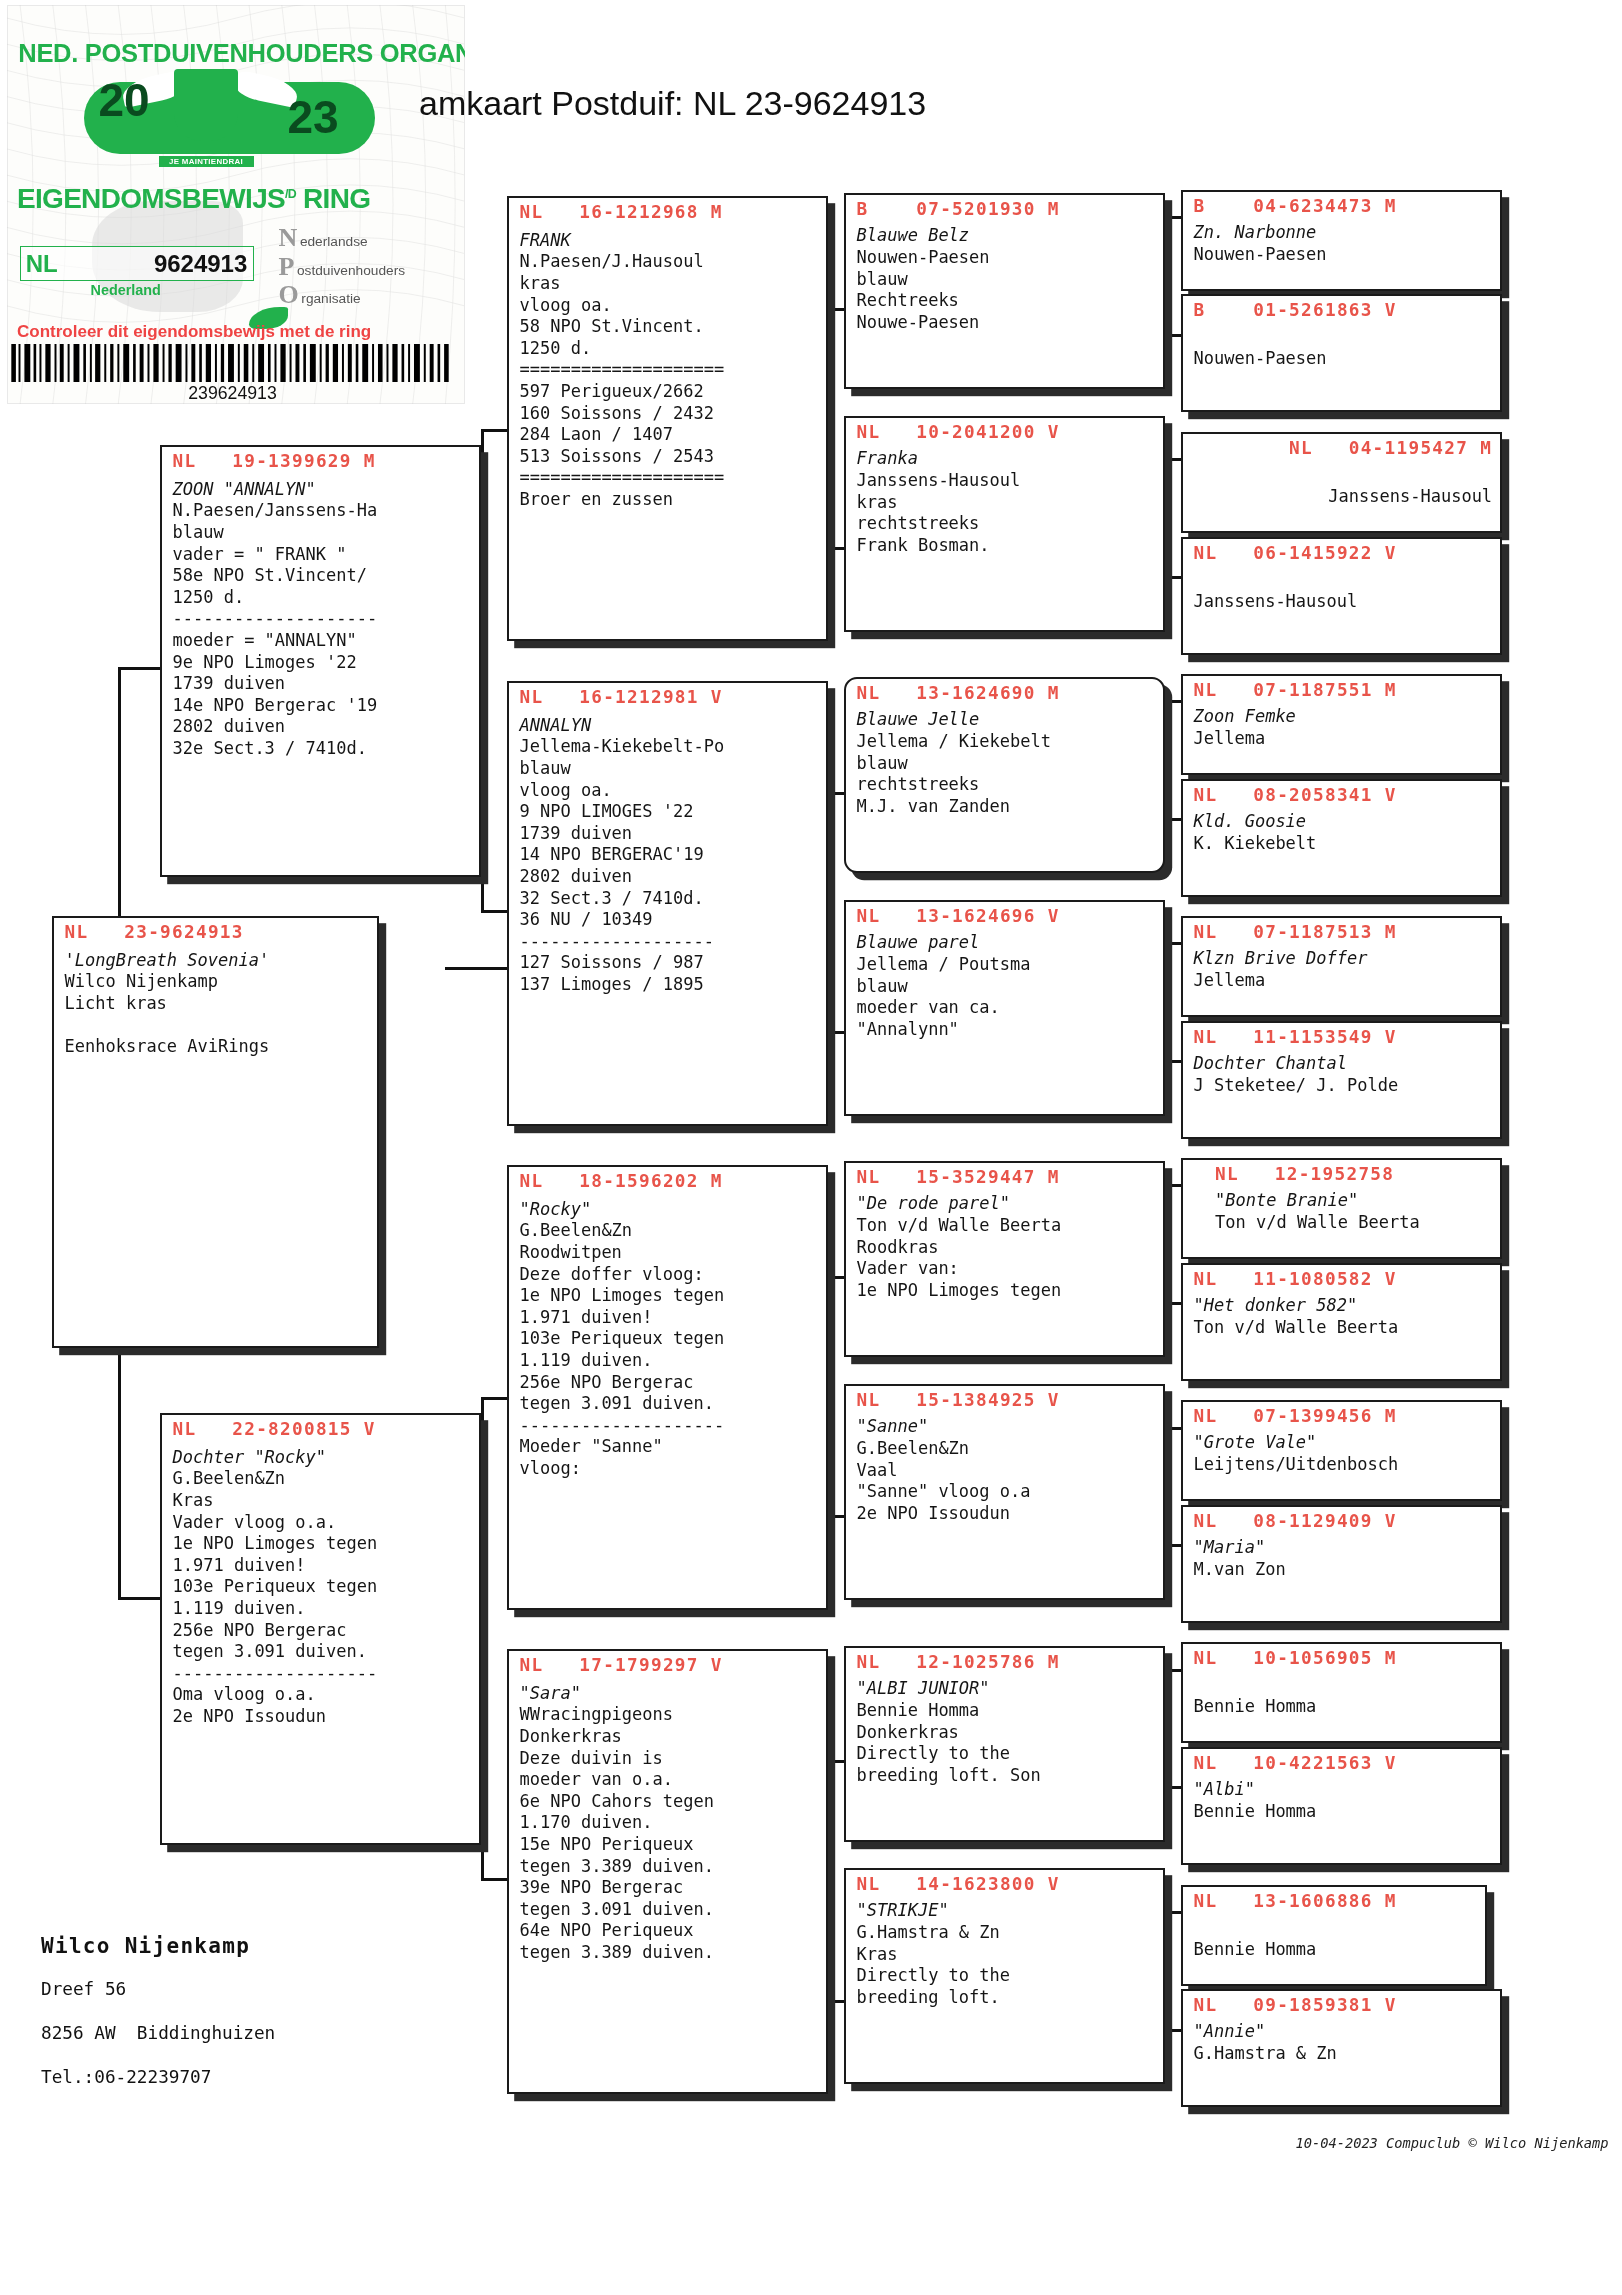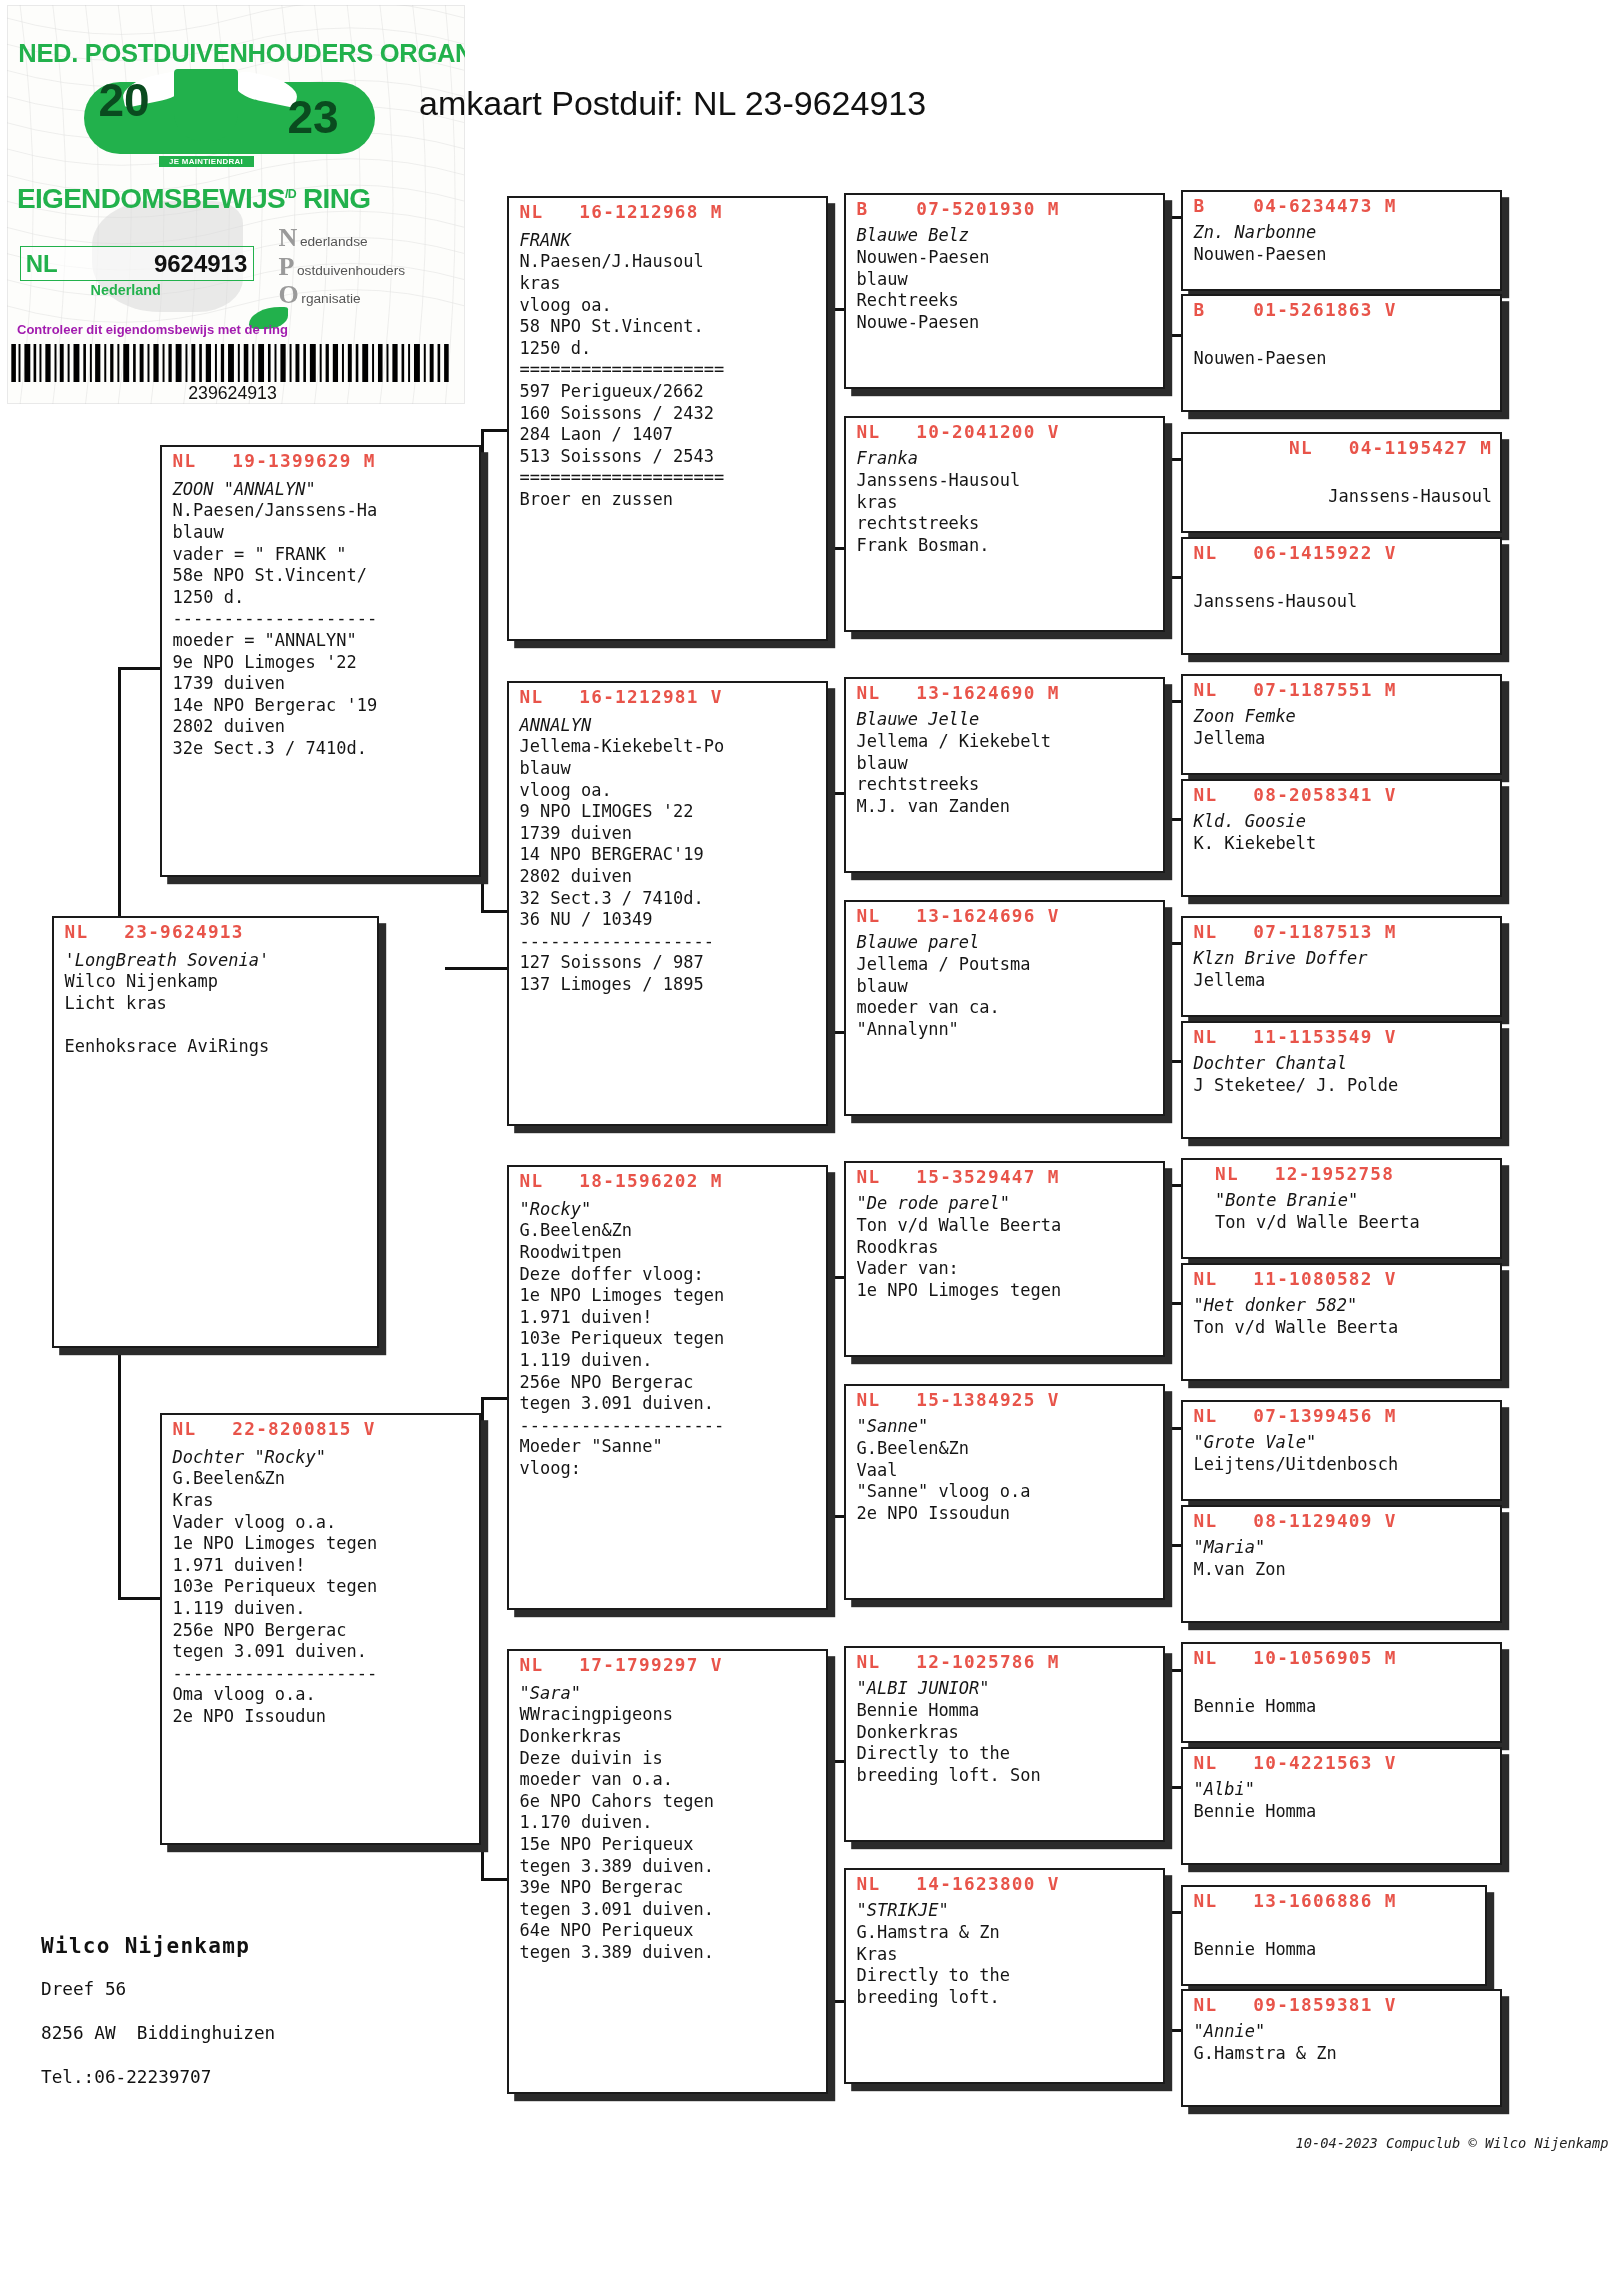--- a/index.html
+++ b/index.html
@@ -36,21 +36,21 @@
   #stamp .eig sup{font-size:12.4px;}
   #stamp .ringbox{position:absolute;left:13px;top:241px;width:232px;height:33px;
     border:1.3px solid #22b14c;background:rgba(255,255,255,.6);}
   #stamp .ringbox .nl{position:absolute;left:5.2px;top:2.6px;font-family:"Liberation Sans",sans-serif;
     font-weight:bold;font-size:24px;color:#22b14c;}
   #stamp .ringbox .num{position:absolute;right:5.2px;top:2.6px;font-family:"Liberation Sans",sans-serif;
     font-weight:bold;font-size:24px;color:#111;}
   #stamp .ned{position:absolute;left:84px;top:277px;font-family:"Liberation Sans",sans-serif;
     font-weight:bold;font-size:14.4px;color:#22b14c;}
   #stamp .ctrl{position:absolute;left:10.5px;top:317px;font-family:"Liberation Sans",sans-serif;
-    font-weight:bold;font-size:13px;color:#a21caf;white-space:nowrap;}
+    font-weight:bold;font-size:17px;color:#ef4444;white-space:nowrap;}
   #stamp .npo-legend{position:absolute;left:272px;top:222px;width:170px;}
   #stamp .npo-legend div{display:flex;align-items:flex-end;margin-bottom:6.5px;}
   #stamp .npo-legend b{font-family:"Liberation Serif",serif;font-size:26px;color:#9a9a9a;
     line-height:22px;margin-right:2.6px;}
   #stamp .npo-legend span{font-family:"Liberation Sans",sans-serif;font-size:13.7px;color:#555;}
   #stamp .barcode{position:absolute;left:3.9px;top:339px;width:440px;height:38px;}
   #stamp .barnum{position:absolute;left:0;top:378px;width:452px;text-align:center;
     font-family:"Liberation Sans",sans-serif;font-size:17.7px;color:#111;}
   #stamp .dove{position:absolute;left:242px;top:302px;width:39px;height:22px;background:#22b14c;
     border-radius:80% 10% 60% 20%;}
@@ -402,21 +402,21 @@
 </div>
 <div class="mini" style="left:844px;top:416px;width:321px;height:216px;">
   <div class="ring">NL   10-2041200 V</div>
   <div class="ln it">Franka</div>
   <div class="ln">Janssens-Hausoul</div>
   <div class="ln">kras</div>
   <div class="ln">rechtstreeks</div>
   <div class="ln">Frank Bosman.</div>
 </div>
 
-<div class="mini" style="left:844px;top:677px;width:321px;height:196px;">
+<div class="mini" style="left:844px;top:677px;width:321px;height:196px;border-radius:13px;">
   <div class="ring">NL   13-1624690 M</div>
   <div class="ln it">Blauwe Jelle</div>
   <div class="ln">Jellema / Kiekebelt</div>
   <div class="ln">blauw</div>
   <div class="ln">rechtstreeks</div>
   <div class="ln">M.J. van Zanden</div>
 </div>
 <div class="mini" style="left:844px;top:900px;width:321px;height:216px;">
   <div class="ring">NL   13-1624696 V</div>
   <div class="ln it">Blauwe parel</div>

